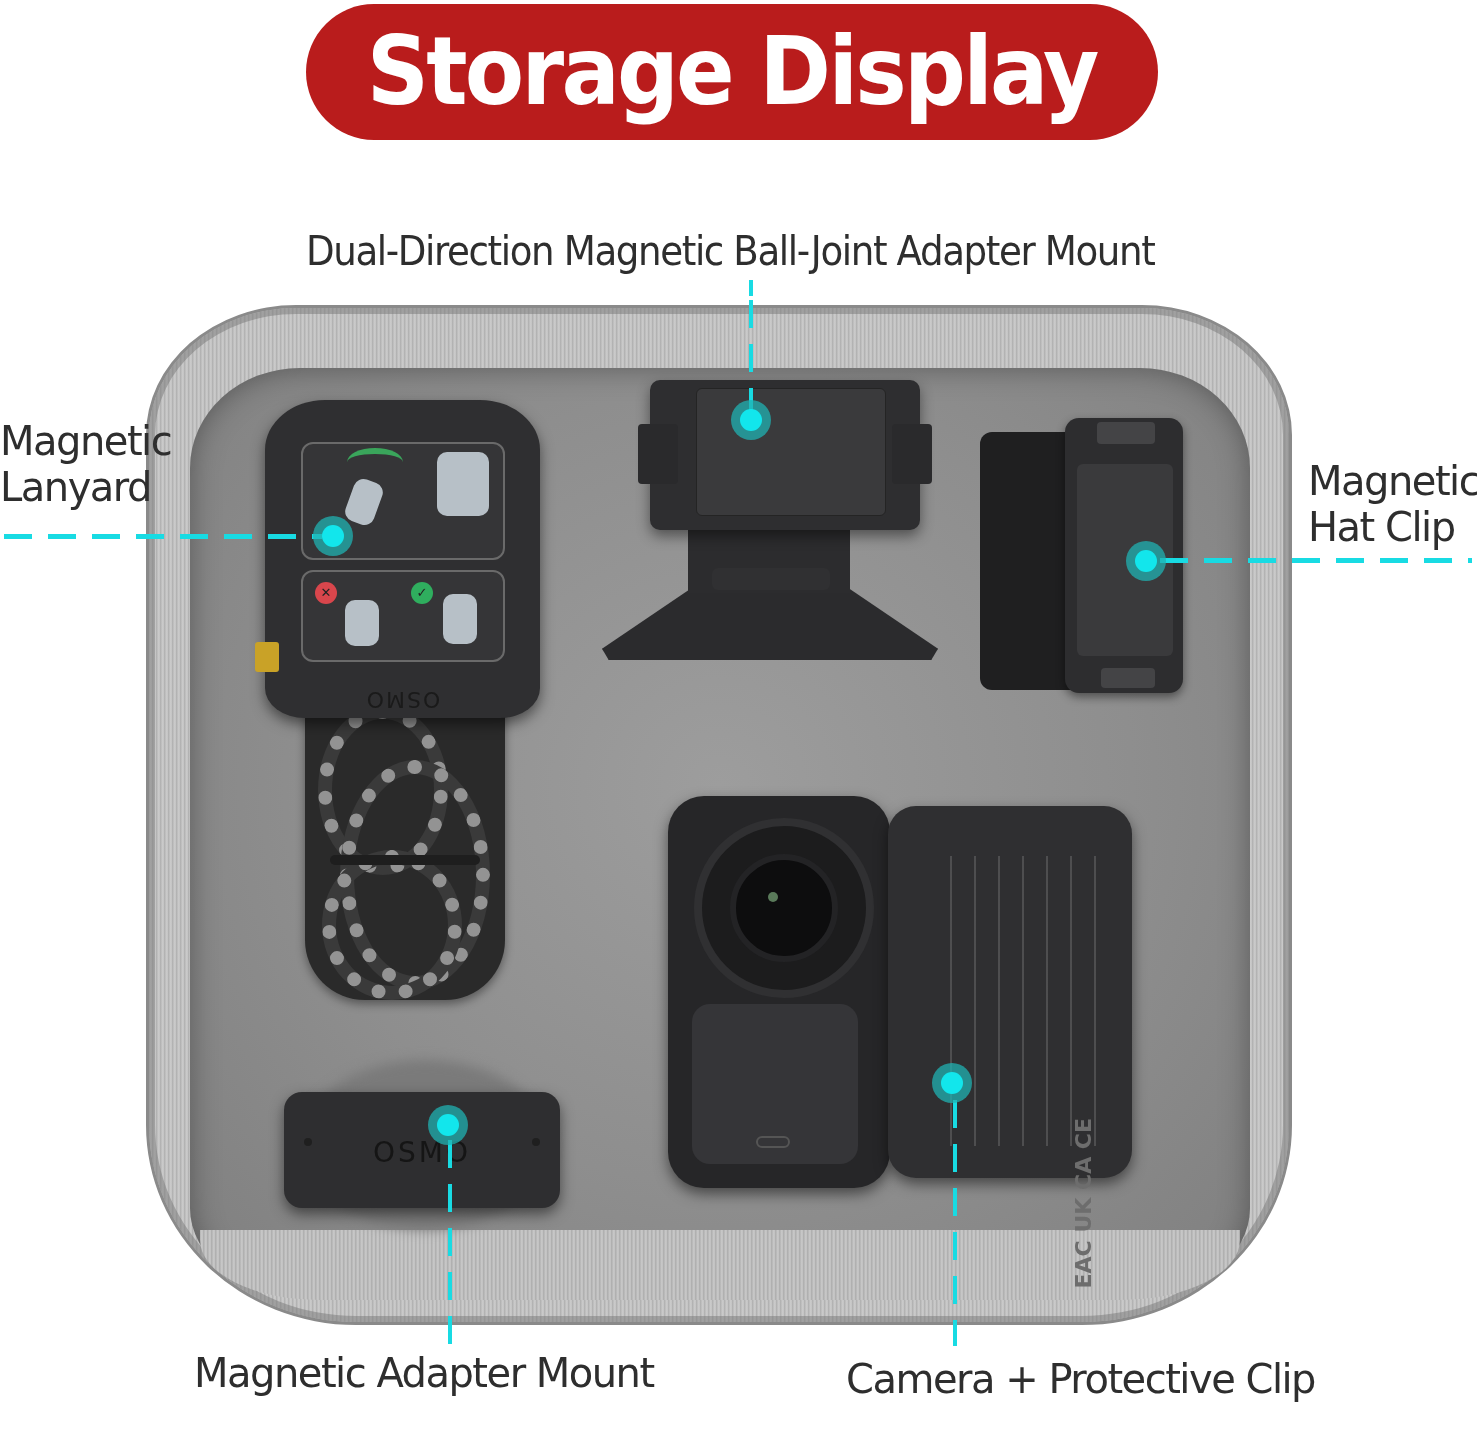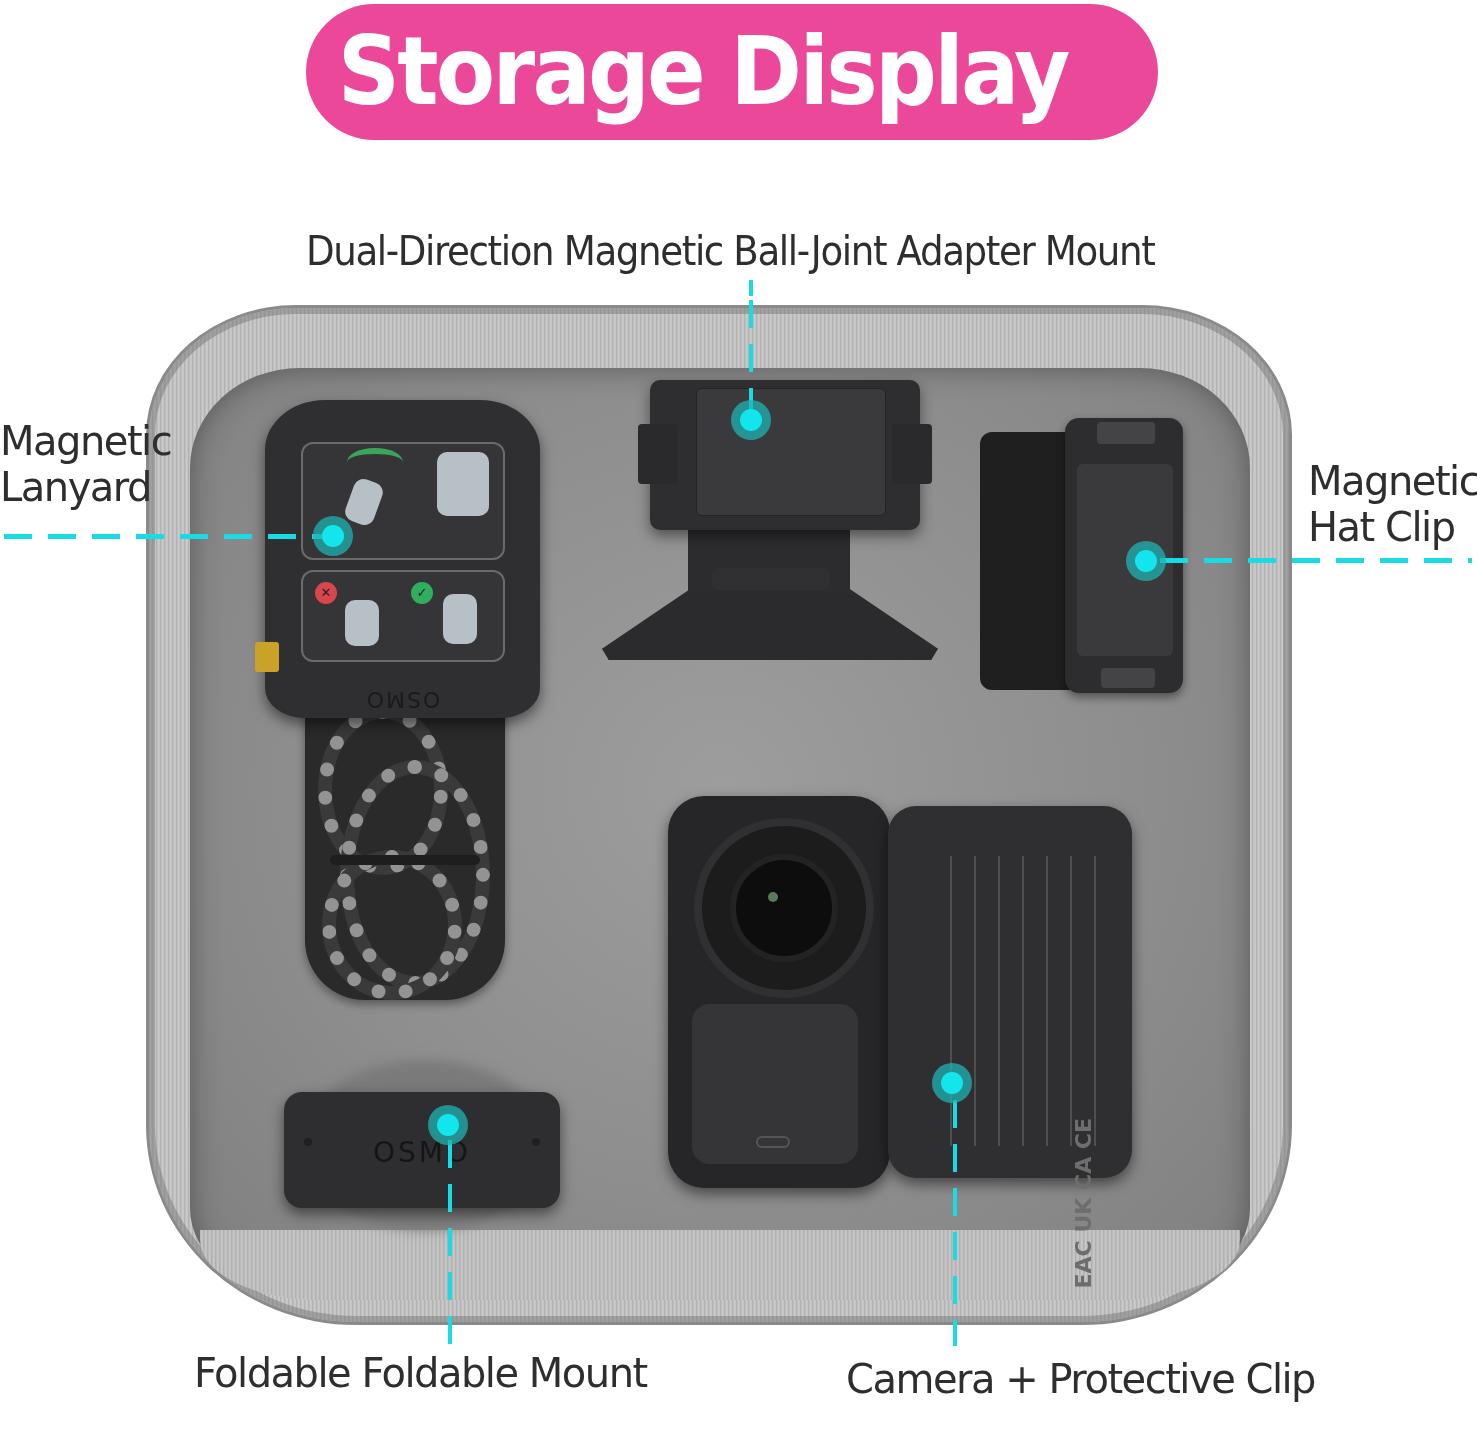--- a/index.html
+++ b/index.html
@@ -2,22 +2,22 @@
 <html><head>
   <meta charset="utf-8">
   <style>
     * { box-sizing: border-box; margin: 0; padding: 0; }
     html, body { width: 1477px; height: 1443px; background: #ffffff; overflow: hidden; }
     body { position: relative; font-family: "DejaVu Sans", "Liberation Sans", sans-serif; color: #2b2b2b; }
 
     
     .title-pill {
       position: absolute; left: 306px; top: 4px; width: 852px; height: 136px;
-      background: #ec4899; border-radius: 68px;
-      display: flex; align-items: center; justify-content: flex-start;
+      background: #b91c1c; border-radius: 68px;
+      display: flex; align-items: center; justify-content: center;
     }
     .title-text {
       color: #ffffff; font-size: 94px; font-weight: bold; letter-spacing: -3px;
       font-family: "DejaVu Sans", sans-serif; line-height: 1; transform: scaleX(0.92);
     }
 
     
     .label {
       position: absolute; color: #2e2e2e; font-size: 40px; line-height: 1.15;
       letter-spacing: -1.5px; white-space: nowrap;
@@ -219,15 +219,15 @@
 <div class="label lbl-top">Dual-Direction Magnetic Ball-Joint Adapter Mount</div>
 <div class="label lbl-left">
   <span class="l2">Magnetic</span>
   <span class="l2">Lanyard</span>
 </div>
 <div class="label lbl-right">
   <span class="l2">Magnetic</span>
   <span class="l2">Hat Clip</span>
 </div>
 <div class="label lbl-bottom-left">
-  <span class="l2">Foldable Foldable Mount</span>
+  <span class="l2">Magnetic Adapter Mount</span>
 </div>
 <div class="label lbl-bottom-right">Camera + Protective Clip</div>
 
 </body></html>

